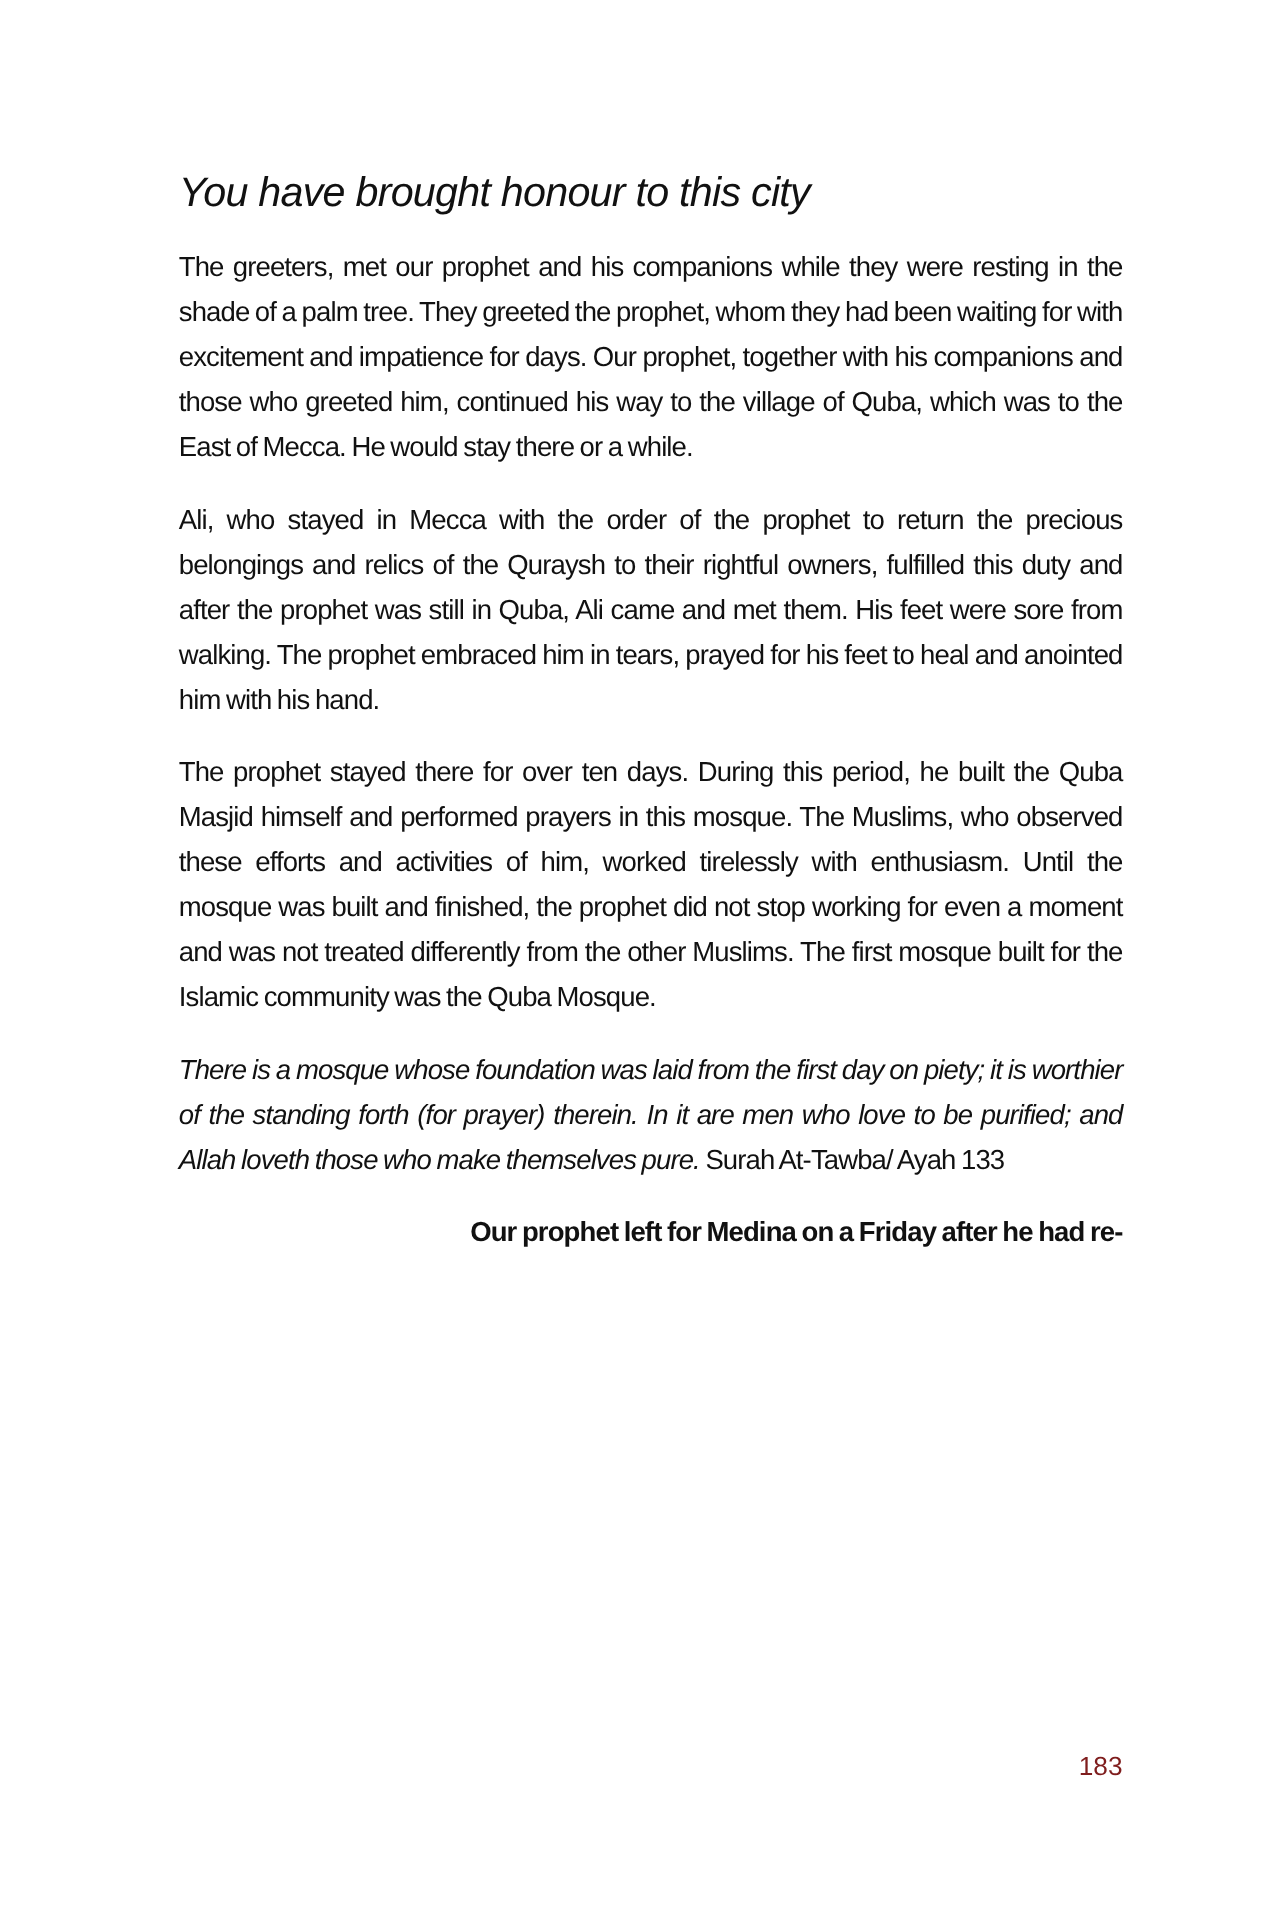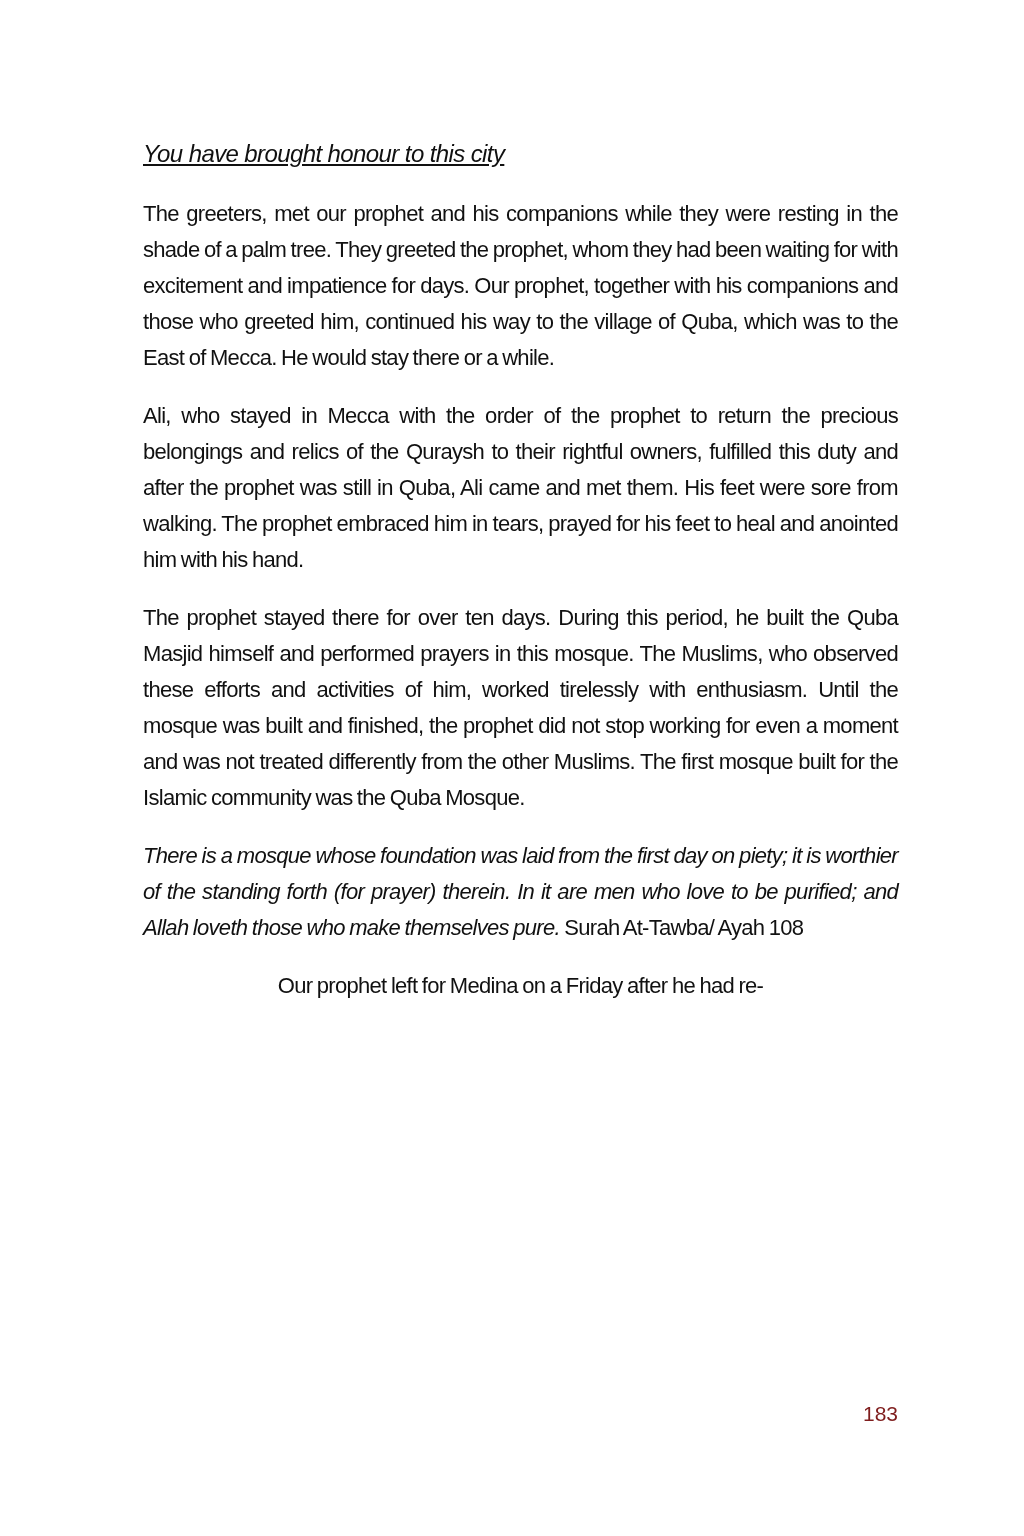--- a/index.html
+++ b/index.html
@@ -11,26 +11,25 @@
       font-family: "Liberation Sans", sans-serif;
       color: #111111;
     }
     .page {
       position: absolute;
       left: 143px;
       top: 136px;
       width: 755px;
     }
     .line-single {
-      font-size: 24px;
+      font-size: 33px;
       line-height: 36px;
       margin: 0 0 24px 0;
       font-style: italic;
       letter-spacing: -0.6px;
-      text-decoration: underline;
     }
     .para {
       font-size: 22px;
       line-height: 36px;
       margin: 0 0 22px 0;
       text-align: justify;
       letter-spacing: -0.7px;
       word-spacing: -1px;
     }
     .para.quote { font-style: italic; }
@@ -46,18 +45,18 @@
 </head>
 <body>
 
 <div class="page">
   <p class="line-single">You have brought honour to this city</p>
 
   <p class="para">The greeters, met our prophet and his companions while they were resting in the shade of a palm tree. They greeted the prophet, whom they had been waiting for with excitement and impatience for days. Our prophet, together with his companions and those who greeted him, continued his way to the village of Quba, which was to the East of Mecca. He would stay there or a while.</p>
   <p class="para">Ali, who stayed in Mecca with the order of the prophet to return the precious belongings and relics of the Quraysh to their rightful owners, fulfilled this duty and after the prophet was still in Quba, Ali came and met them. His feet were sore from walking. The prophet embraced him in tears, prayed for his feet to heal and anointed him with his hand.</p>
   <p class="para">The prophet stayed there for over ten days. During this period, he built the Quba Masjid himself and performed prayers in this mosque. The Muslims, who observed these efforts and activities of him, worked tirelessly with enthusiasm. Until the mosque was built and finished, the prophet did not stop working for even a moment and was not treated differently from the other Muslims. The first mosque built for the Islamic community was the Quba Mosque.</p>
 
-  <p class="para quote"><span>There is a mosque whose foundation was laid from the first day on piety; it is worthier of the standing forth (for prayer) therein. In it are men who love to be purified; and Allah loveth those who make themselves pure.</span><span class="ref"> Surah At-Tawba/ Ayah 108</span></p>
+  <p class="para quote"><span>There is a mosque whose foundation was laid from the first day on piety; it is worthier of the standing forth (for prayer) therein. In it are men who love to be purified; and Allah loveth those who make themselves pure.</span><span class="ref"> Surah At-Tawba/ Ayah 133</span></p>
 
-  <p class="para" style="text-align:center;">Our prophet left for Medina on a Friday after he had re-</p>
+  <p class="para" style="text-align:right;font-weight:bold;">Our prophet left for Medina on a Friday after he had re-</p>
 </div>
 
 <div class="page-number">183</div>
 
 </body></html>

